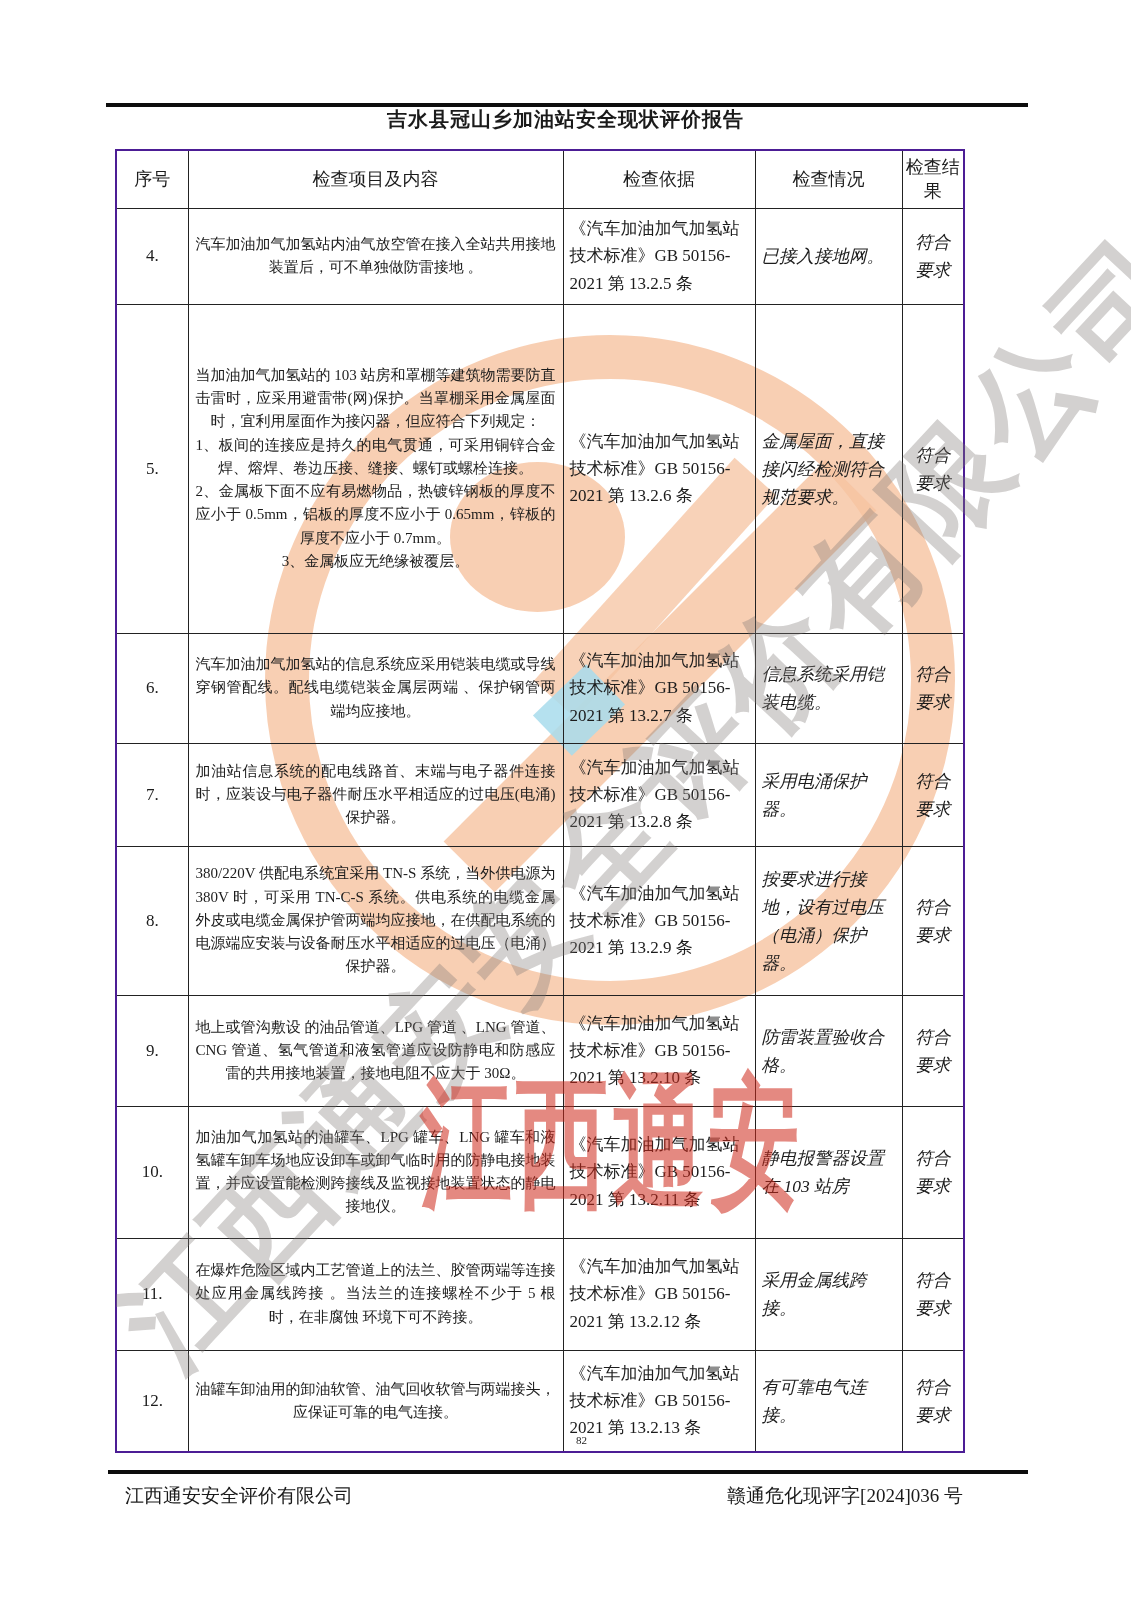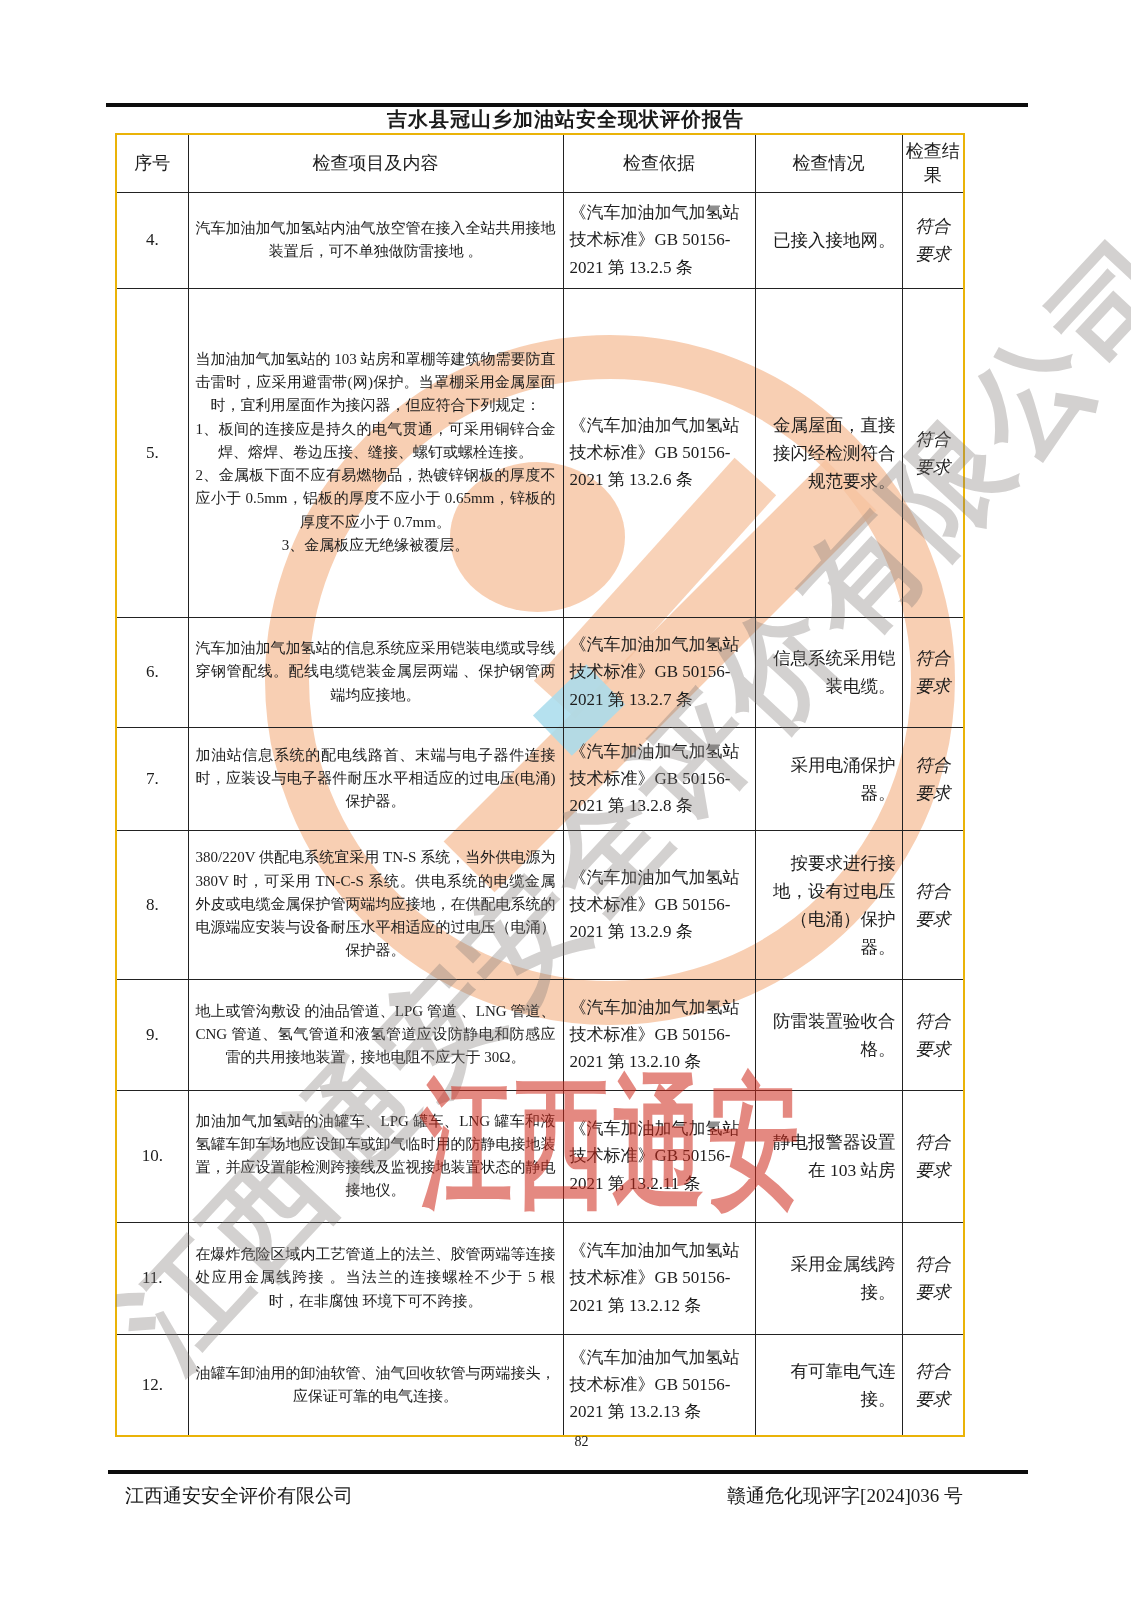--- a/index.html
+++ b/index.html
@@ -24,47 +24,47 @@
   .wm-blue { left:542px; top:682px; width:74px; height:56px; background:#a8dcec;
              transform:rotate(-44deg); opacity:0.85; z-index:0; }
   .wm-gray-text { left:88px; top:1292px; transform-origin:0 0; transform:rotate(-47deg);
                   font-size:118px; font-weight:bold; letter-spacing:6px; white-space:nowrap;
                   color:rgba(125,120,118,0.34); z-index:4; }
   .wm-red-text { left:420px; top:1048px; font-size:92px; font-weight:bold; letter-spacing:4px;
                  white-space:nowrap; transform:scaleY(1.55); transform-origin:top left;
                  color:rgba(205,40,25,0.55); z-index:4; }
 
   
-  table.report { position:absolute; left:115px; top:133px; width:848px; border-collapse:collapse;
+  table.report { position:absolute; left:115px; top:149px; width:848px; border-collapse:collapse;
                  z-index:2; background:transparent; table-layout:fixed;
-                 border:2px solid #eab308; }
+                 border:2px solid #4c1d95; }
   table.report td, table.report th { border:1.5px solid #222; vertical-align:middle;
                  color:#1c1c1c; font-weight:normal; overflow:hidden; }
   th { font-size:18px; text-align:center; padding:2px; }
   .c-no { font-size:17px; text-align:center; }
   .c-content { font-size:15px; line-height:1.55; padding:15px 7px; text-align:justify;
                text-align-last:center; white-space:pre-line; }
   .c-basis { font-size:17px; line-height:1.6; text-align:left; padding:2px 6px; }
-  .c-situation { font-size:17.5px; line-height:1.6; text-align:right; padding:18px 6px; }
+  .c-situation { font-size:17.5px; line-height:1.6; text-align:left; padding:18px 6px;font-style:italic; }
   .c-result { font-size:17.5px; line-height:1.6; text-align:center; padding:2px 12px;font-style:italic; }
 
   tr.h-head { height:58px; }
   tr.h-r0 { height:96px; }
   tr.h-r1 { height:329px; }
   tr.h-r2 { height:110px; }
   tr.h-r3 { height:103px; }
   tr.h-r4 { height:145px; }
   tr.h-r5 { height:111px; }
   tr.h-r6 { height:132px; }
   tr.h-r7 { height:112px; }
   tr.h-r8 { height:102px; }
 
   
   .page-num { position:absolute; top:1434px; left:0; width:100%; text-align:center;
-              font-size:14px; color:#1a1a1a; z-index:2;padding-left:32px; }
+              font-size:11px; color:#1a1a1a; z-index:2;padding-left:32px; }
   .rule-bottom { position:absolute; top:1470px; left:108px; width:920px; height:4px; background:#0d0d0d; z-index:2; }
   .footer-row { position:absolute; top:1483px; left:115px; width:848px; font-size:19px;
                 color:#1a1a1a; z-index:2; }
   .footer-left { float:left; padding-left:10px; }
   .footer-right { float:right;text-align:center; }
 </style>
 </head>
 <body>
 
 <div class="page">

